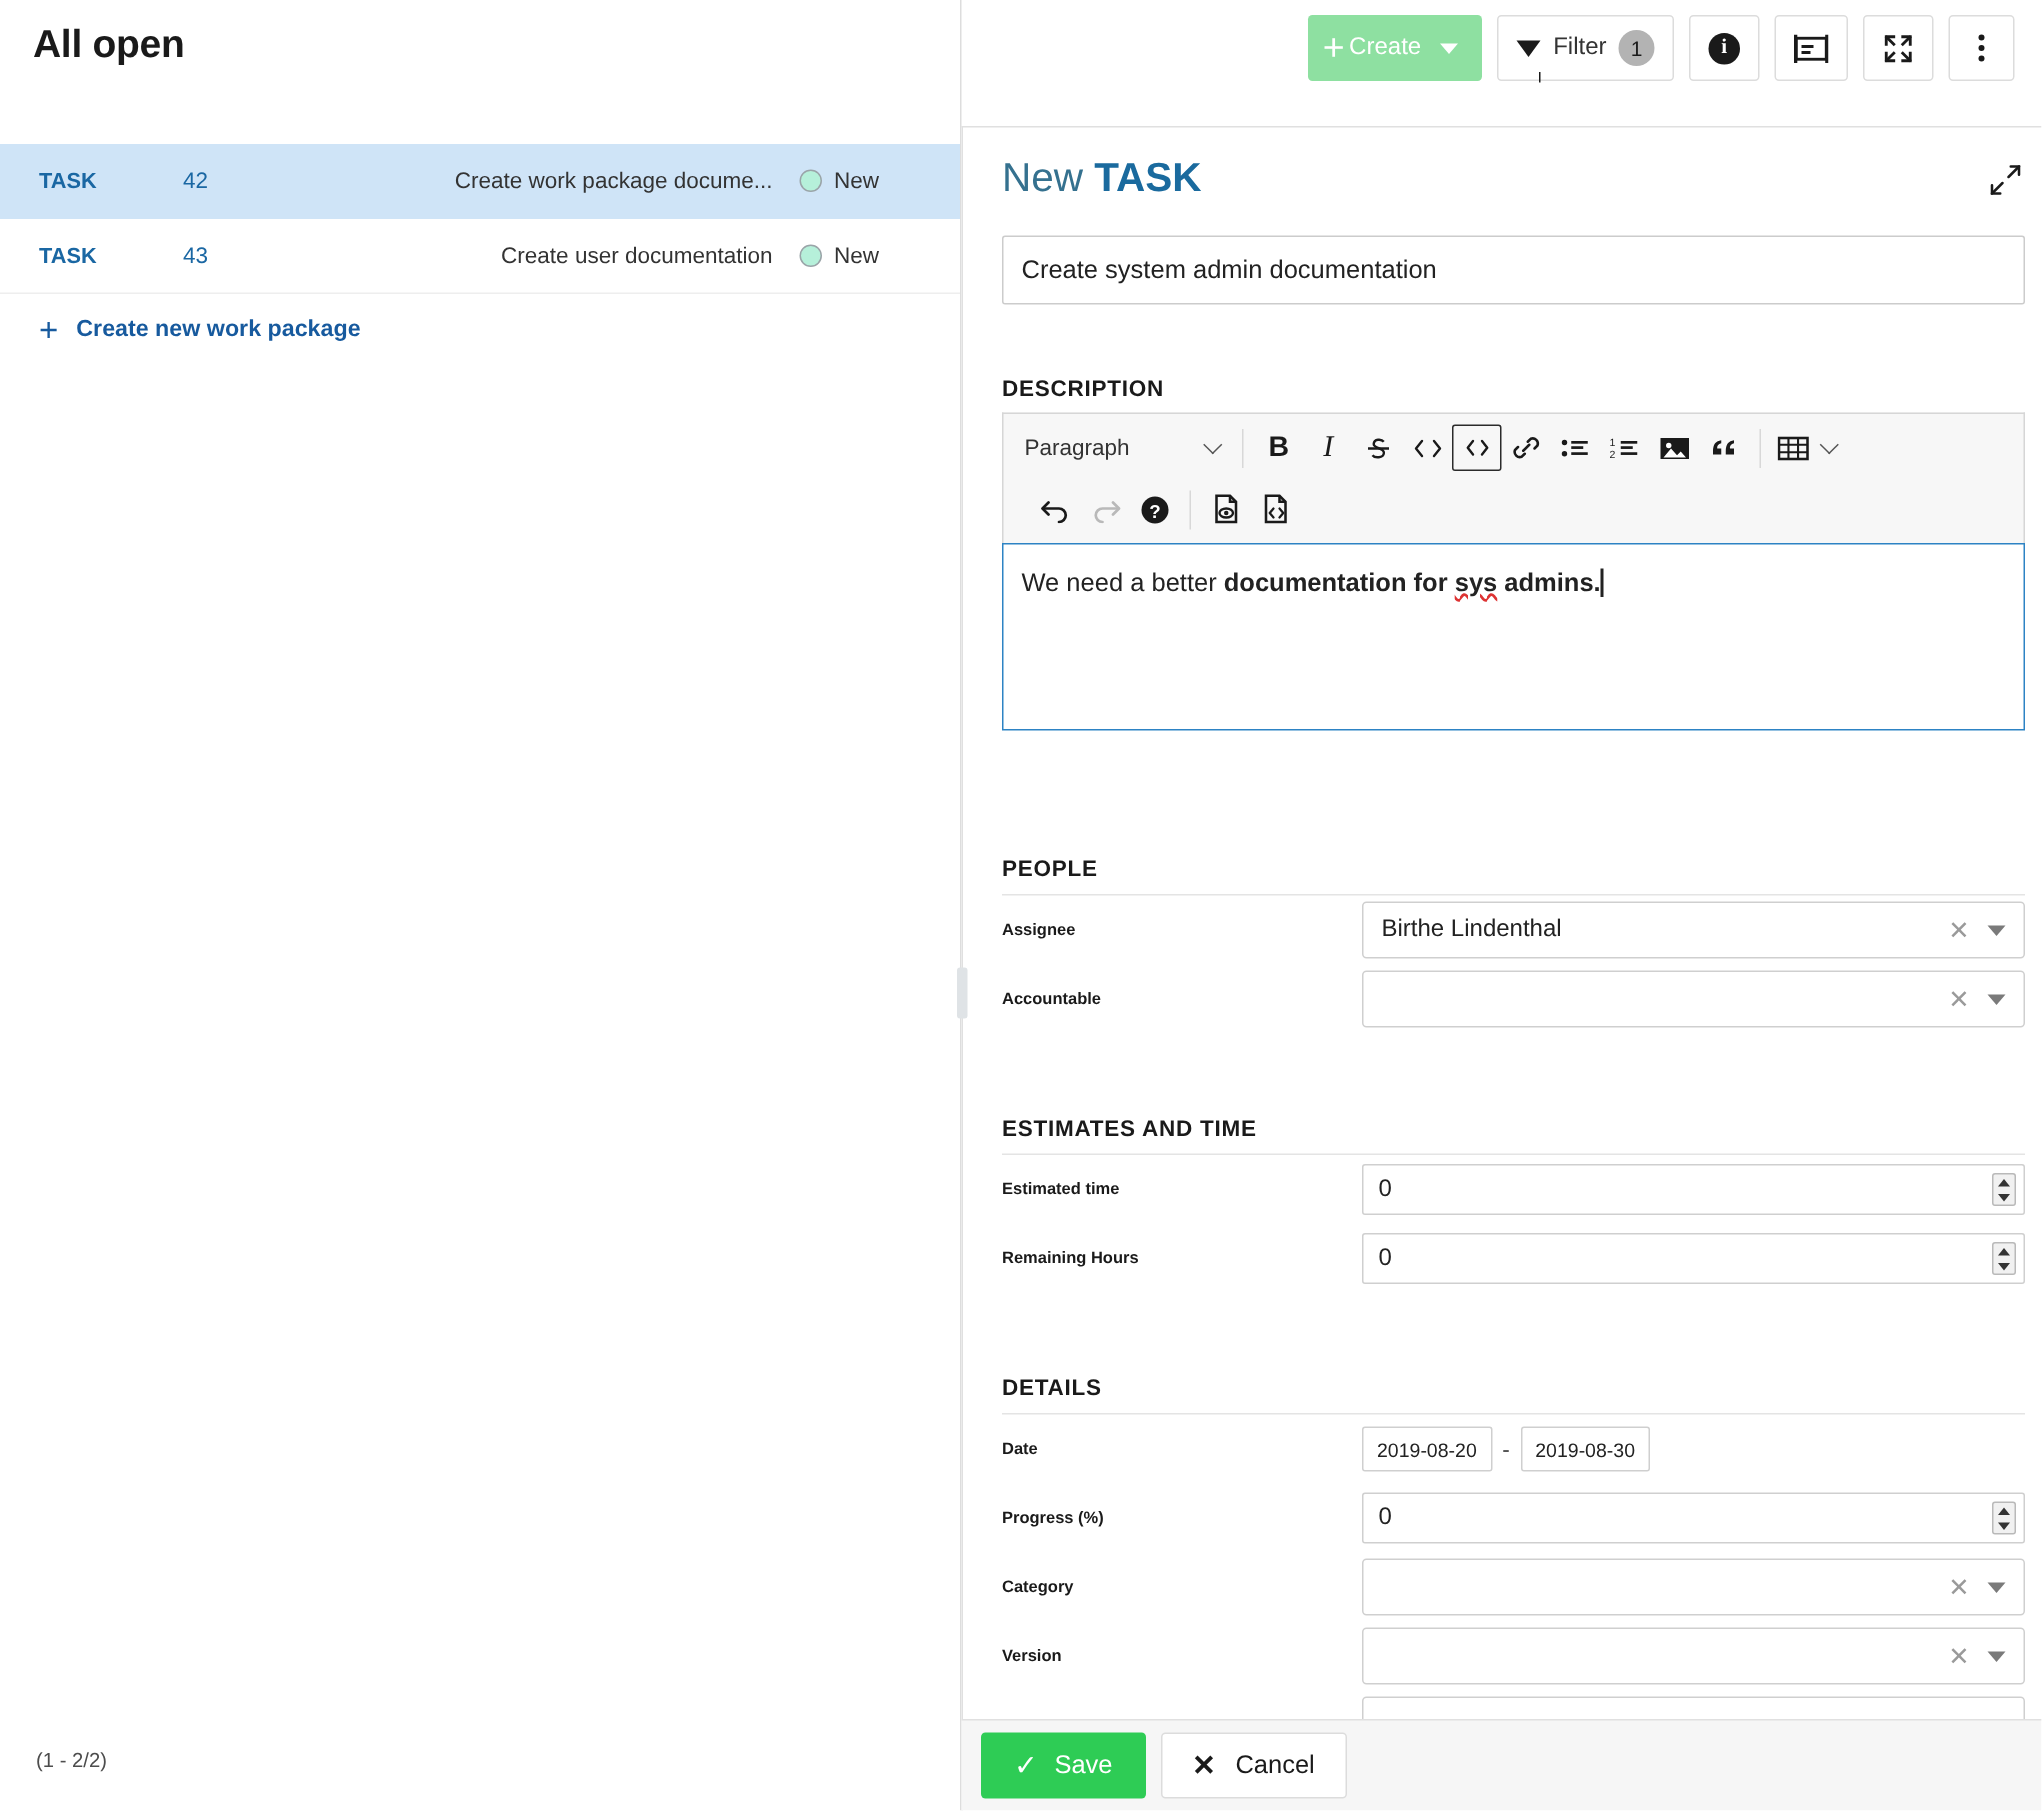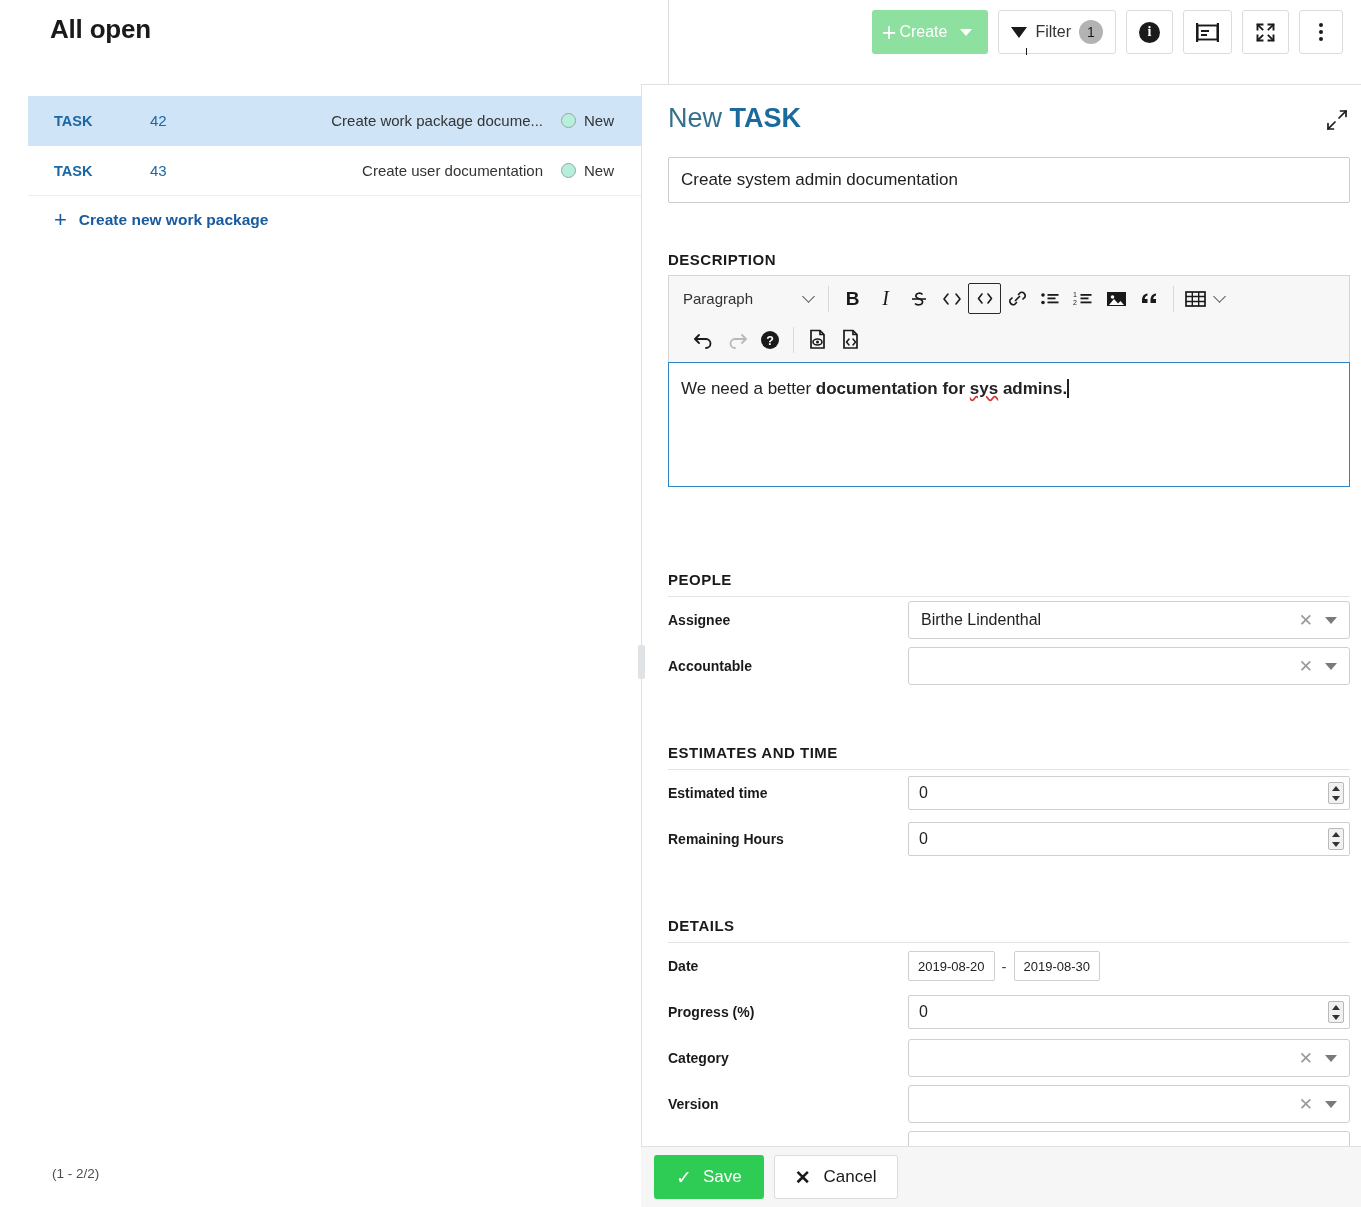--- a/index.html
+++ b/index.html
@@ -13,21 +13,20 @@
   }
   .app { position: relative; width: 1361px; height: 1207px; }
 
   
   .left-pane {
     position: absolute; left: 0; top: 0;
     width: 641px; height: 1207px;
     background: #fff;
     border-right: 1px solid #dddddd;
     overflow: hidden;
-    margin-left: 28px;
   }
   .page-title {
     position: absolute; left: 22px; top: 14px;
     font-size: 26px; font-weight: bold; color: #1a1a1a;
     letter-spacing: -0.2px;
   }
 
   
   .wp-table { position: absolute; left: 0; top: 96px; width: 641px; }
   .wp-head {
@@ -201,21 +200,21 @@
     font-size:17px; color:#222; line-height:1.4;
   }
   .spell { border-bottom:2px wavy #d33; text-decoration: underline wavy #d33; }
   .caret-bar { display:inline-block; width:1.5px; height:19px; background:#222; vertical-align:-4px; }
 
   
   .sec { position:absolute; left:26px; width:682px; }
   .sec-head { padding-bottom:8px; }
   .field-row { display:flex; align-items:center; height:46px; }
   .field-label {
-    width:240px; font-size:14px; font-weight:bold; color:#1a1a1a;
+    width:240px; font-size:11px; font-weight:bold; color:#1a1a1a;
   }
   .field-ctl { flex:1; position:relative; }
   .inp {
     width:100%; height:34px;
     border:1px solid #cfcfcf; background:#fff; border-radius:2px;
     font-size:16px; color:#222; padding:0 10px;
     font-family:"Liberation Sans", sans-serif;
   }
   .sel-box {
     width:100%; height:38px;

